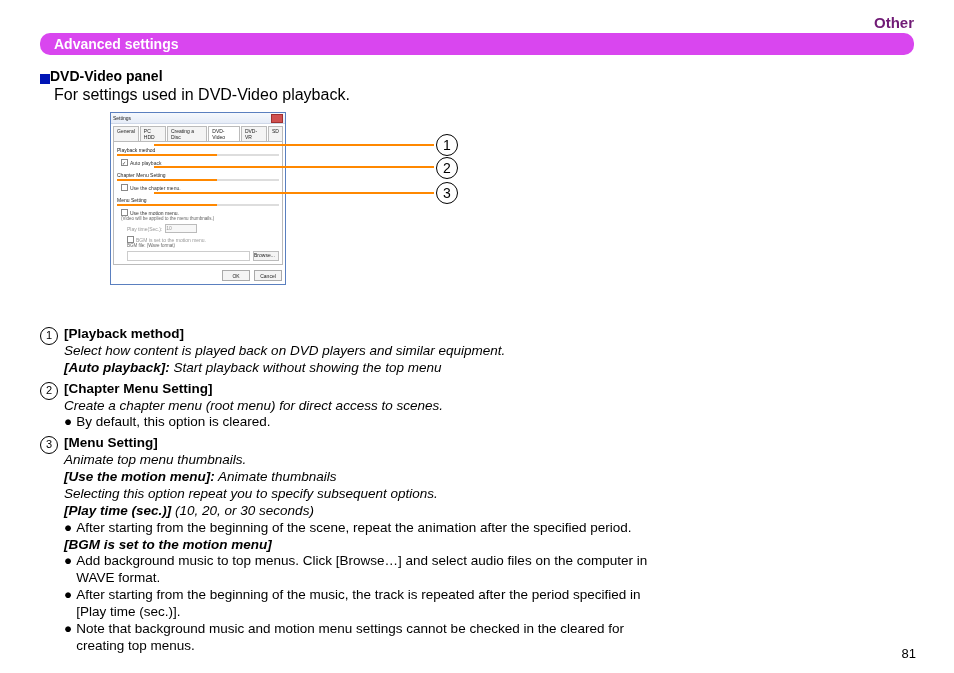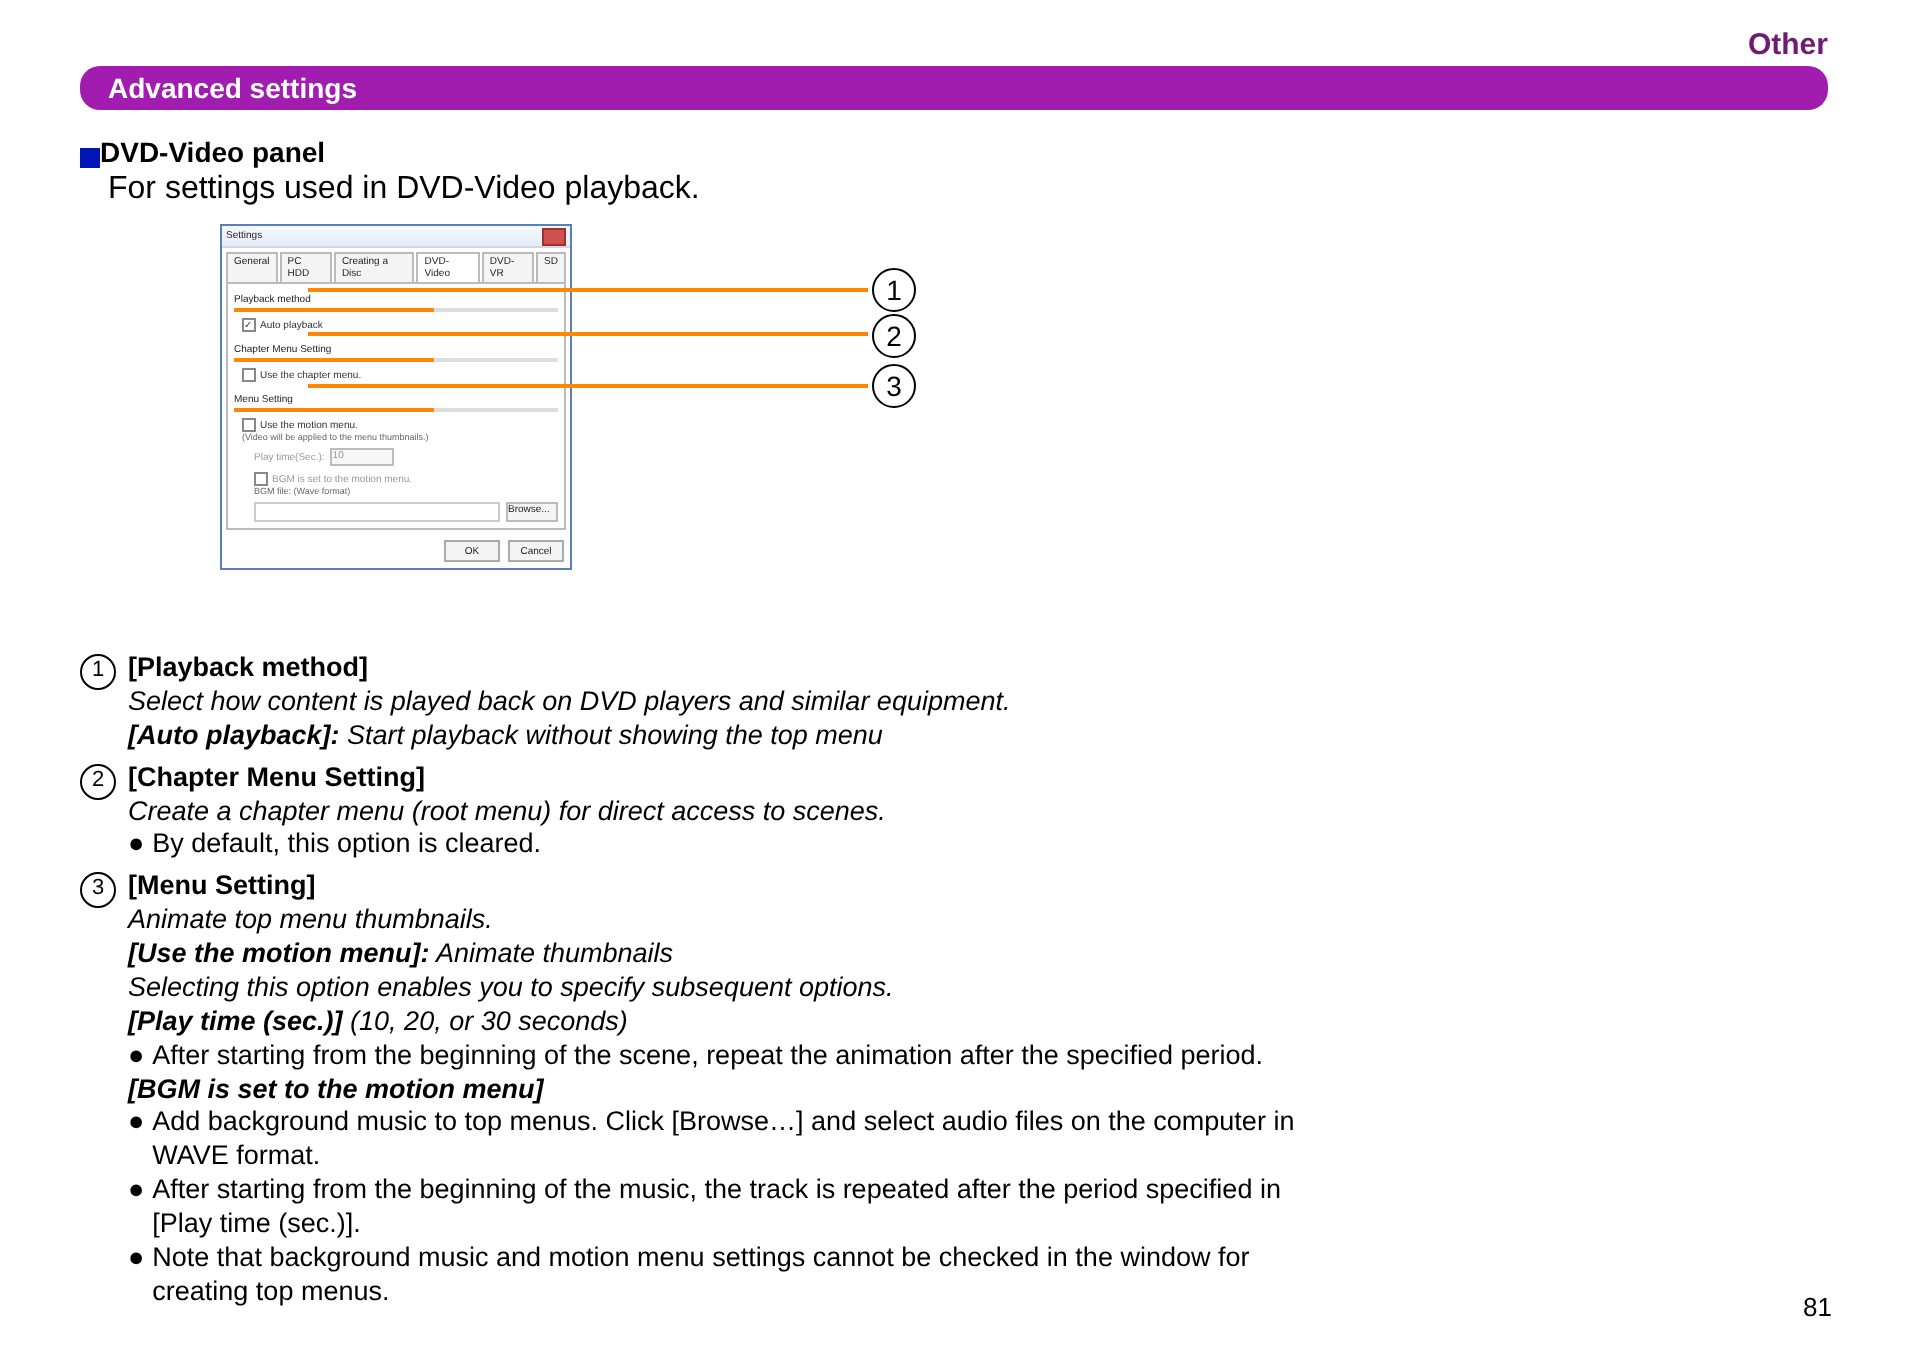--- a/index.html
+++ b/index.html
@@ -25,21 +25,21 @@
     color: #701a75;
     font-weight: bold;
     font-size: 15px;
   }
   .title-bar {
     position: absolute;
     top: 33px;
     left: 40px;
     right: 40px;
     height: 22px;
-    background: #a21caf;
+    background: #d946ef;
     border-radius: 10px;
     color: #fff;
     font-weight: bold;
     font-size: 14px;
     line-height: 22px;
     padding-left: 14px;
   }
   .content {
     position: absolute;
     top: 68px;
@@ -276,38 +276,38 @@
           </div>
       </div>
     </div>
 
     <div class="item">
       <div class="num">3</div>
       <div class="body">
         <div class="h">[Menu Setting]</div>
         <div class="p">Animate top menu thumbnails.</div>
         <div class="p"><span class="b">[Use the motion menu]:</span><span> Animate thumbnails</span></div>
-        <div class="p">Selecting this option enables you to specify subsequent options.</div>
+        <div class="p">Selecting this option repeat you to specify subsequent options.</div>
         <div class="p"><span class="b">[Play time (sec.)]</span><span> (10, 20, or 30 seconds)</span></div>
         <div class="bullet-row">
             <span class="dot">●</span>
             <span>After starting from the beginning of the scene, repeat the animation after the specified period.</span>
           </div>
         <div class="p b">[BGM is set to the motion menu]</div>
         <div class="bullet-row">
             <span class="dot">●</span>
             <span>Add background music to top menus. Click [Browse…] and select audio files on the computer in WAVE format.</span>
           </div>
         <div class="bullet-row">
             <span class="dot">●</span>
             <span>After starting from the beginning of the music, the track is repeated after the period specified in [Play time (sec.)].</span>
           </div>
         <div class="bullet-row">
             <span class="dot">●</span>
-            <span>Note that background music and motion menu settings cannot be checked in the window for creating top menus.</span>
+            <span>Note that background music and motion menu settings cannot be checked in the cleared for creating top menus.</span>
           </div>
       </div>
     </div>
 
   </div>
 
   <div class="page-num">81</div>
 </div>
 
 </body></html>

